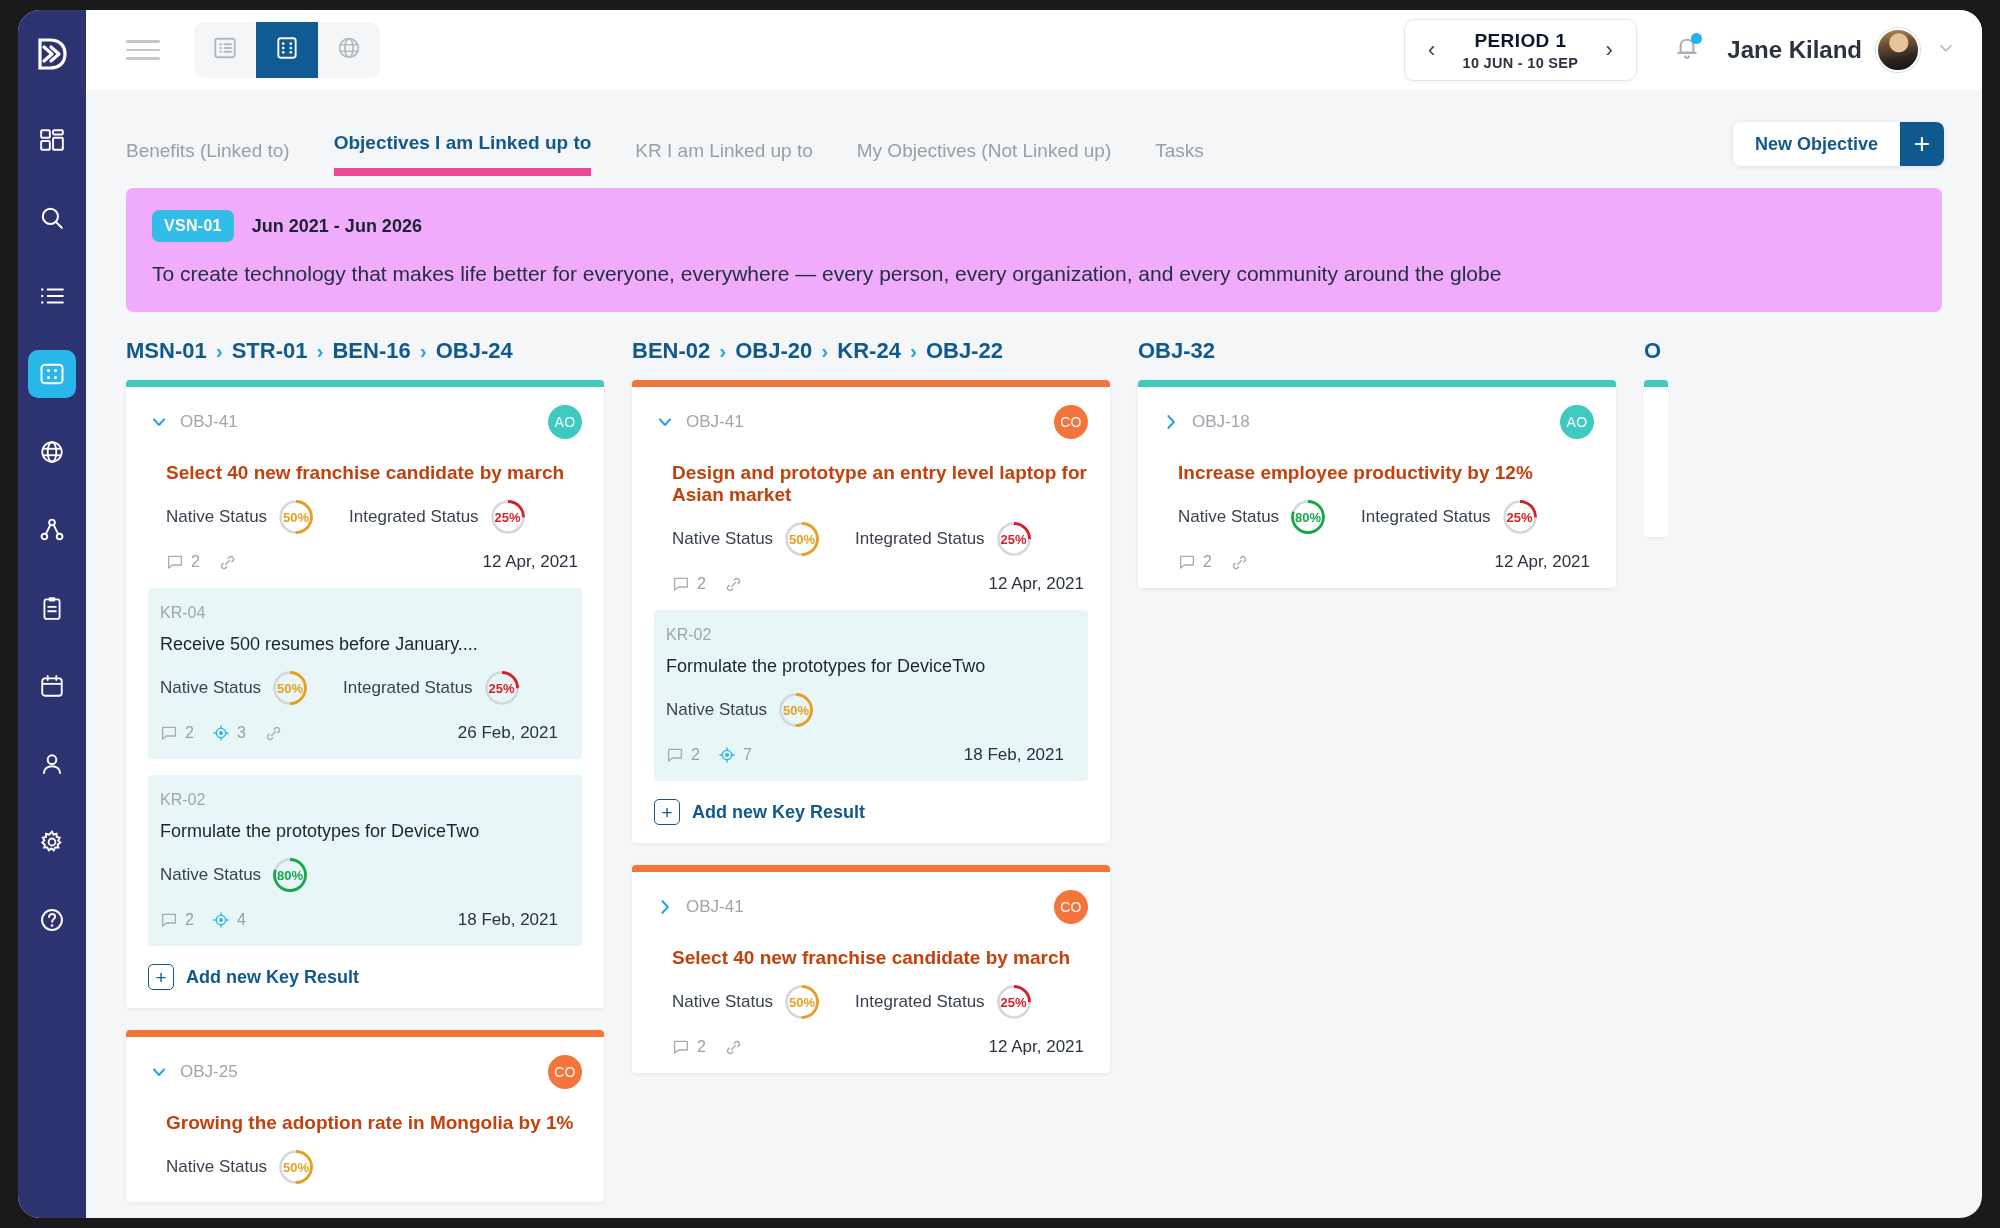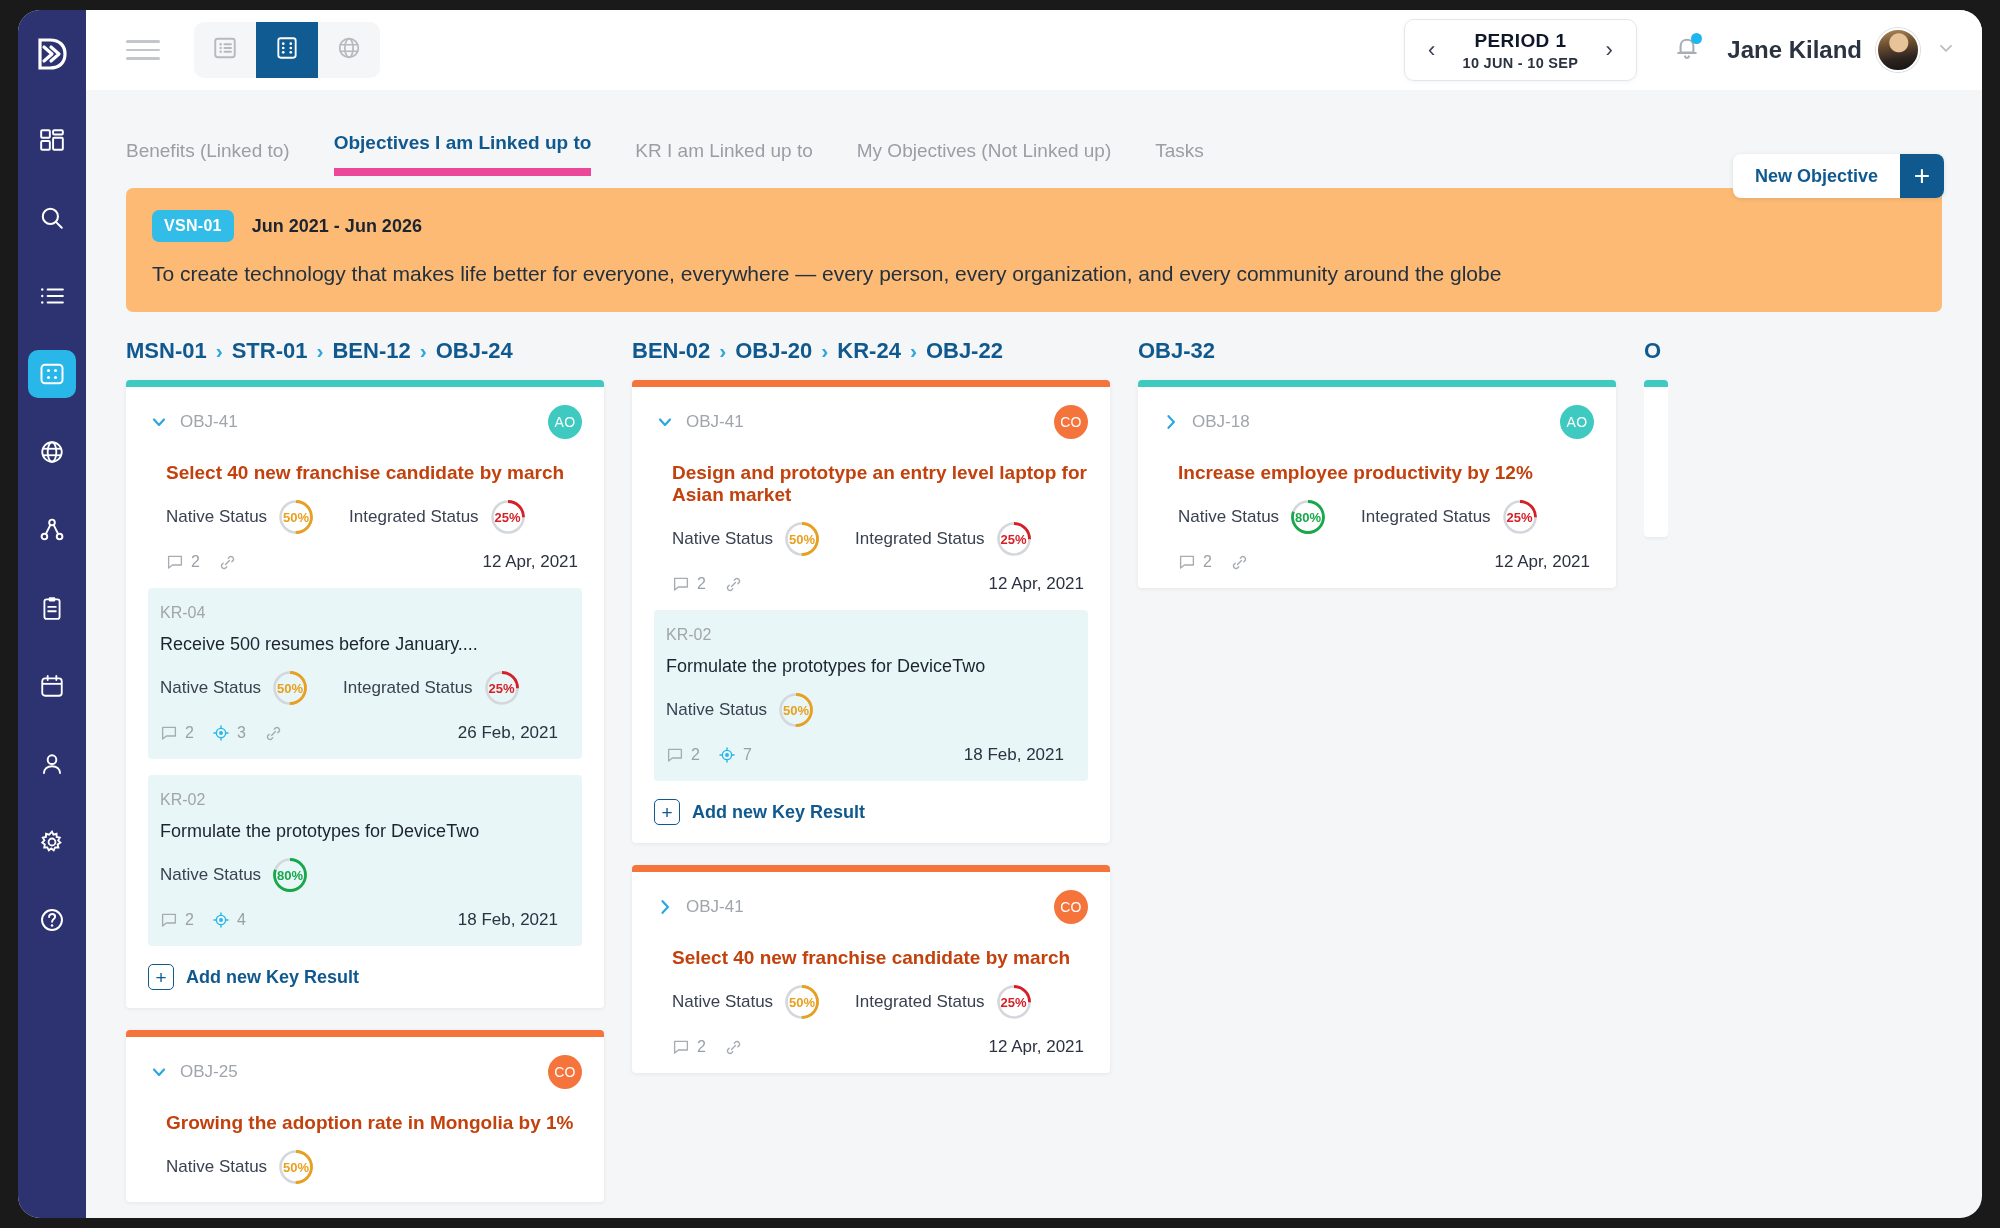--- a/index.html
+++ b/index.html
@@ -115,33 +115,33 @@
   }
   .tab.active {
     color: #10598f; font-weight: bold;
     border-bottom: 8px solid #ec4899;
   }
   .newobj {
     position: absolute; right: 38px; top: 32px;
     display: flex; align-items: center;
     background: #fff; border-radius: 8px;
     box-shadow: 0 1px 5px rgba(0,0,0,.10);
-    overflow: hidden; cursor: pointer; margin-top: 32px;
+    overflow: hidden; cursor: pointer;
   }
   .newobj-label { padding: 0 22px; font-size: 18px; font-weight: bold; color: #10598f; line-height: 44px; }
   .newobj-plus {
     width: 44px; height: 44px; background: #10598f; color: #fff;
     display: flex; align-items: center; justify-content: center;
     font-size: 28px; font-weight: 300; line-height: 1;
   }
 
   .board { padding: 12px 0 0 40px; height: calc(100% - 96px); overflow: hidden; }
 
   .vision {
-    background: #fdba74; border-radius: 7px;
+    background: #f0abfc; border-radius: 7px;
     margin: 0 40px 0 0; padding: 22px 26px 26px 26px;
   }
   .vision-head { display: flex; align-items: center; }
   .vsn-badge {
     background: #32bce8; color: #fff; font-weight: bold; font-size: 16px;
     border-radius: 7px; padding: 7px 12px; letter-spacing: .3px;
   }
   .vision-dates { margin-left: 18px; font-weight: bold; font-size: 18px; color: #1c2430; }
   .vision-text { margin-top: 20px; font-size: 21px; color: #22303f; }
 
@@ -434,21 +434,21 @@
           <div class="vision-text">To create technology that makes life better for everyone, everywhere — every person, every organization, and every community around the globe</div>
         </div>
 
         <div class="columns" id="columns-root">
               <div class="column">
                 <div class="breadcrumb">
                   <span class="bc-item">MSN-01</span>
                   <span class="bc-sep">›</span>
                   <span class="bc-item">STR-01</span>
                   <span class="bc-sep">›</span>
-                  <span class="bc-item">BEN-12</span>
+                  <span class="bc-item">BEN-16</span>
                   <span class="bc-sep">›</span>
                   <span class="bc-item">OBJ-24</span>
                 </div>
                 <div class="card">
                   <div class="card-stripe" style="background: rgb(62, 201, 193);"></div>
                   <div class="card-body">
                     <div class="card-top">
                       <div class="chev">
                         <svg width="20" height="20" viewBox="0 0 24 24" fill="none" stroke="#2ba7de" stroke-width="2.6">
                           <polyline points="6,9 12,15.5 18,9" stroke-linecap="round" stroke-linejoin="round"></polyline>

